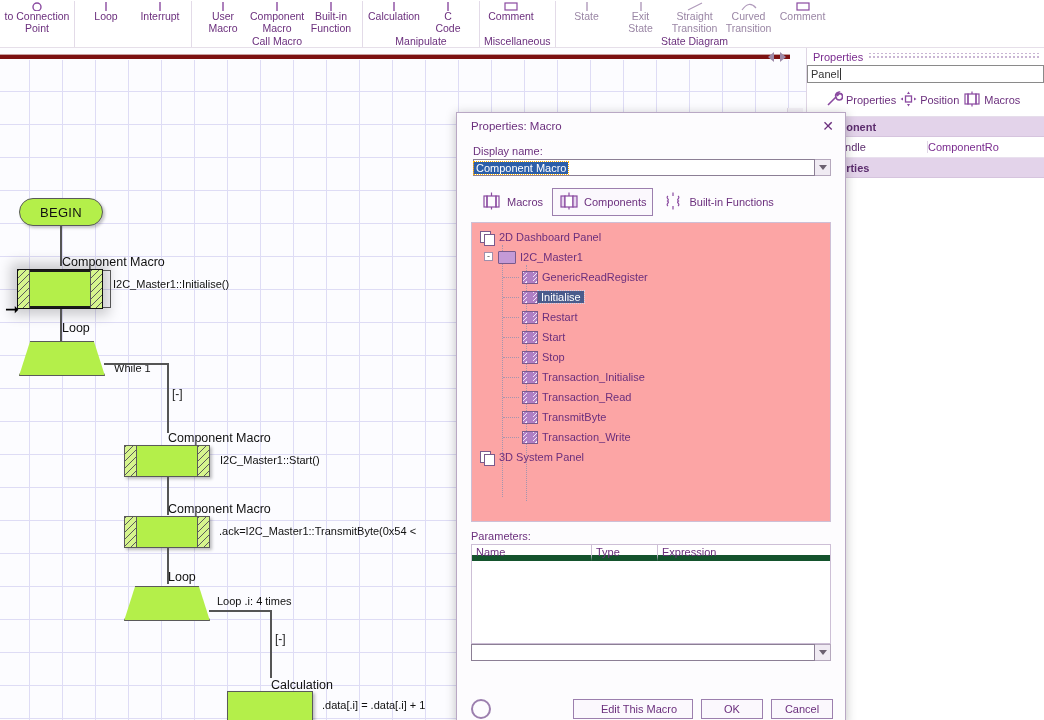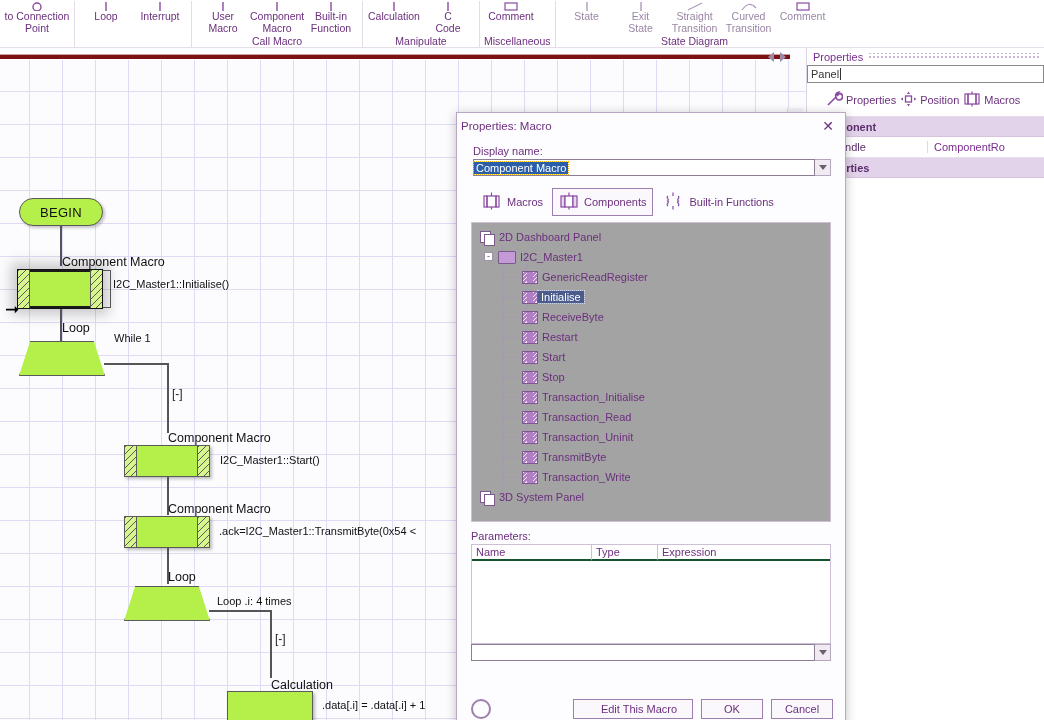--- a/index.html
+++ b/index.html
@@ -95,45 +95,45 @@
   #props-combo { margin:0 0 0 0; height:18px; border:1px solid #8a8a8a; background:#fff;
                  display:flex; align-items:center; padding:0 3px; font-size:11px; color:#333; }
   #props-combo .caret { width:1px; height:12px; background:#333; margin-left:1px; }
   #props-tabs { height:34px; display:flex; align-items:center; gap:4px; padding-left:18px;
                 border-bottom:1px solid #e6ddeb; }
   .ptab { display:flex; align-items:center; gap:3px; font-size:11px; color:#6b2f7d; }
   .prow-head { height:20px; background:#e3d3ea; display:flex; align-items:center; padding-left:8px;
                font-weight:bold; color:#5c2d6e; font-size:11px; border-bottom:1px solid #d6c4de; }
   .prow { height:21px; display:flex; align-items:center; border-bottom:1px solid #e9e0ee; font-size:11px; }
   .prow .k { width:120px; display:flex; align-items:center; gap:5px; padding-left:8px; color:#5c2d6e; }
-  .prow .v { flex:1; border-left:1px solid #e0d6e6; padding-left:6px; color:#7a2c8f;
+  .prow .v { flex:1; border-left:1px solid #e0d6e6; color:#7a2c8f;
              white-space:nowrap; overflow:hidden; }
 
   
   #dialog { position:absolute; left:456px; top:112px; width:390px; height:612px;
             background:#fdfcfe; border:1px solid #b9a8c4; box-shadow:0 2px 10px rgba(0,0,0,0.25); }
-  #dlg-title { height:26px; display:flex; align-items:center; padding:0 6px 0 4px;
+  #dlg-title { height:26px; display:flex; align-items:center; padding:0 6px 0 14px;
                color:#6b2f7d; font-size:11.5px;justify-content:space-between; }
   #dlg-title .t { flex:1; }
   #dlg-close { width:22px; height:20px; display:flex; align-items:center; justify-content:center;
                font-size:14px; color:#6b2f7d; cursor:default; }
   .dlg-lbl { color:#6b2f7d; font-size:11px; margin:6px 0 2px 16px; }
   #dlg-name-row { display:flex; margin:0 14px 0 16px; }
   #dlg-name { flex:1; height:17px; border:1px solid #8c7f95; background:#fff; display:flex; align-items:center; }
   #dlg-name span { background:#2b5ea8; color:#fff; font-size:11px; padding:0 1px 0 2px;
                    outline:1px dotted #ffb000; }
   #dlg-name-arrow { width:16px; height:17px; border:1px solid #b5a8bd; border-left:none;
                     background:#f0ebf3; display:flex; align-items:center; justify-content:center; }
 
   #dlg-tabs { display:flex; align-items:center; gap:2px; margin:12px 0 6px 18px; }
   .dtab { display:flex; align-items:center; gap:5px; padding:3px 6px; font-size:11px; color:#6b2f7d;
           border:1px solid transparent; }
   .dtab.active { border:1px solid #9c7fae; background:#fbf8fd; }
 
-  #dlg-tree { margin:0 14px 0 14px; height:300px; border:1px solid #cdbfd6; background:#a3a3a3;
+  #dlg-tree { margin:0 14px 0 14px; height:300px; border:1px solid #cdbfd6; background:#fca5a5;
               overflow:hidden; padding-top:4px; position:relative; }
   .tnode { display:flex; align-items:center; height:20px; font-size:11px; color:#6b2f7d; position:relative; }
   .tnode .lbl { padding-left:4px; white-space:nowrap; }
   .tnode .lbl.sel { background:#4a5b8c; color:#fff; outline:1px dotted #cfd6ea; padding:0 3px; }
 
   .ind0 { padding-left:8px; }
   .ind1 { padding-left:26px; }
   .ind2 { padding-left:50px; }
 
   .ic-panel { width:15px; height:13px; position:relative; flex:0 0 auto; }
@@ -151,21 +151,21 @@
 
   .expander { position:absolute; left:12px; width:9px; height:9px; border:1px solid #a08fab;
               background:#fff; font-size:9px; line-height:7px; text-align:center; color:#555; }
 
   .treeline-v { position:absolute; width:1px; border-left:1px dotted #a495ae; }
   .treeline-h { position:absolute; height:1px; border-top:1px dotted #a495ae; }
 
   #params-lbl { color:#6b2f7d; font-size:11px; margin:8px 0 2px 14px; }
   #params { margin:0 14px; border:1px solid #cdbfd6; background:#fff; }
   #params-head { display:flex; height:16px; }
-  #params-head div { border-right:1px solid #cdbfd6; border-bottom:2px solid #14532d;
+  #params-head div { border-right:1px solid #cdbfd6; border-bottom:6px solid #14532d;
                      padding-left:4px; font-size:11px; color:#6b2f7d; line-height:15px; }
   #params-body { height:82px; background:#fff; }
 
   #ret-lbl { color:#9d8aa8; font-size:11px; margin:8px 0 2px 14px; }
   #ret-row { display:flex; margin:0 14px; }
   #ret-input { flex:1; height:17px; border:1px solid #8c7f95; background:#fff; }
   #ret-arrow { width:16px; height:17px; border:1px solid #b5a8bd; border-left:none; background:#f0ebf3;
                display:flex; align-items:center; justify-content:center; }
 
   #dlg-foot { position:absolute; left:0; bottom:0; width:390px; height:28px; display:flex;
@@ -354,21 +354,21 @@
       <div class="bar r"></div>
     </div>
     <div class="brace" style="left:103px; top:210px; width:8px; height:38px;"></div>
     <div class="node-expr" style="left:113px; top:218px;">I2C_Master1::Initialise()</div>
     <div class="cursor-arrow" style="left:5px; top:241px;">➞</div>
 
     <div class="vline" style="left:60px; top:249px; height:34px;"></div>
 
     <div class="node-label" style="left:62px; top:261px;">Loop</div>
     <div class="loop-box" style="left:19px; top:281px; width:86px; height:35px;"></div>
-    <div class="node-expr" style="left:114px; top:272px;">While 1</div>
+    <div class="node-expr" style="left:114px; top:302px;">While 1</div>
     <div class="hline" style="left:104px; top:303px; width:64px;"></div>
     <div class="vline" style="left:167px; top:303px; height:70px;"></div>
     <div class="collapse" style="left:172px; top:327px;">[-]</div>
 
     <div class="node-label" style="left:168px; top:371px;">Component Macro</div>
     <div class="macro-box" style="left:124px; top:385px; width:86px; height:32px;">
       <div class="bar l"></div>
       <div class="bar r"></div>
     </div>
     <div class="node-expr" style="left:220px; top:394px;">I2C_Master1::Start()</div>
@@ -532,25 +532,20 @@
           <span class="lbl">GenericReadRegister</span>
         </div>
         <div class="tnode ind2">
           <div class="treeline-h" style="left: 31px; top: 10px; width: 16px;"></div>
           <div class="ic-macro"></div>
           <span class="lbl sel">Initialise</span>
         </div>
         <div class="tnode ind2">
           <div class="treeline-h" style="left: 31px; top: 10px; width: 16px;"></div>
           <div class="ic-macro"></div>
-          <span class="lbl">ReceiveByte</span>
-        </div>
-        <div class="tnode ind2">
-          <div class="treeline-h" style="left: 31px; top: 10px; width: 16px;"></div>
-          <div class="ic-macro"></div>
           <span class="lbl">Restart</span>
         </div>
         <div class="tnode ind2">
           <div class="treeline-h" style="left: 31px; top: 10px; width: 16px;"></div>
           <div class="ic-macro"></div>
           <span class="lbl">Start</span>
         </div>
         <div class="tnode ind2">
           <div class="treeline-h" style="left: 31px; top: 10px; width: 16px;"></div>
           <div class="ic-macro"></div>
@@ -558,25 +553,20 @@
         </div>
         <div class="tnode ind2">
           <div class="treeline-h" style="left: 31px; top: 10px; width: 16px;"></div>
           <div class="ic-macro"></div>
           <span class="lbl">Transaction_Initialise</span>
         </div>
         <div class="tnode ind2">
           <div class="treeline-h" style="left: 31px; top: 10px; width: 16px;"></div>
           <div class="ic-macro"></div>
           <span class="lbl">Transaction_Read</span>
-        </div>
-        <div class="tnode ind2">
-          <div class="treeline-h" style="left: 31px; top: 10px; width: 16px;"></div>
-          <div class="ic-macro"></div>
-          <span class="lbl">Transaction_Uninit</span>
         </div>
         <div class="tnode ind2">
           <div class="treeline-h" style="left: 31px; top: 10px; width: 16px;"></div>
           <div class="ic-macro"></div>
           <span class="lbl">TransmitByte</span>
         </div>
         <div class="tnode ind2">
           <div class="treeline-h" style="left: 31px; top: 10px; width: 16px;"></div>
           <div class="ic-macro"></div>
           <span class="lbl">Transaction_Write</span>

